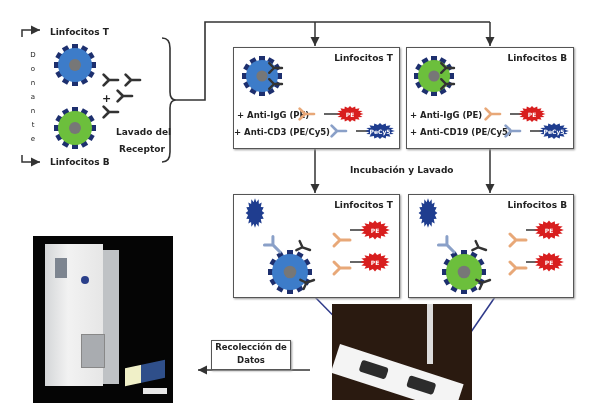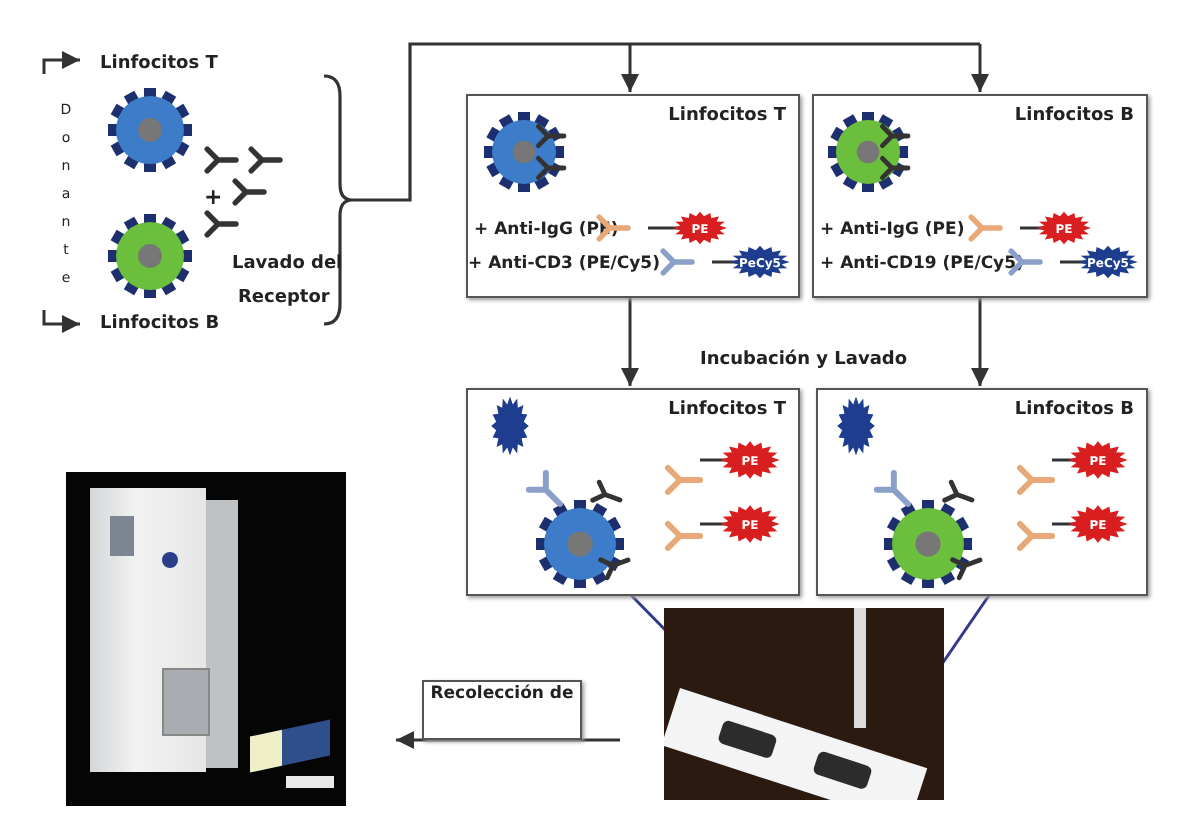--- a/index.html
+++ b/index.html
@@ -242,41 +242,42 @@
   <div class="box-title">Linfocitos T</div>
   <div class="reagent" style="left:3px;top:62px;">+ Anti-IgG (PE)</div>
   <div class="reagent" style="left:0;top:79px;">+ Anti-CD3 (PE/Cy5)</div>
 </div>
 <div class="box" style="left:406px;top:47px;width:166px;height:100px;">
   <div class="box-title">Linfocitos B</div>
   <div class="reagent" style="left:3px;top:62px;">+ Anti-IgG (PE)</div>
   <div class="reagent" style="left:3px;top:79px;">+ Anti-CD19 (PE/Cy5)</div>
 </div>
 
-<div class="abs lbl" style="left:350px;top:175px;font-size:9px;text-align:center;">Incubación y Lavado</div>
+<div class="abs lbl" style="left:350px;top:165px;font-size:9px;text-align:center;">Incubación y Lavado</div>
 
 <div class="box" style="left:233px;top:194px;width:165px;height:102px;">
   <div class="box-title">Linfocitos T</div>
 </div>
 <div class="box" style="left:408px;top:194px;width:164px;height:102px;">
   <div class="box-title">Linfocitos B</div>
 </div>
 
 <div class="photo" style="left:33px;top:236px;width:140px;height:167px;background:#050505;">
   <div style="position:absolute;left:12px;top:8px;width:58px;height:142px;background:linear-gradient(90deg,#d4d6d8,#f2f2f2 40%,#e6e6e6);"></div>
   <div style="position:absolute;left:70px;top:14px;width:16px;height:134px;background:#bfc2c5;"></div>
   <div style="position:absolute;left:22px;top:22px;width:12px;height:20px;background:#7d8590;"></div>
   <div style="position:absolute;left:48px;top:40px;width:8px;height:8px;border-radius:50%;background:#2a3f8a;"></div>
   <div style="position:absolute;left:48px;top:98px;width:22px;height:32px;background:#a9acb0;border:1px solid #888;"></div>
   <div style="position:absolute;left:92px;top:128px;width:40px;height:18px;background:linear-gradient(90deg,#f0f0c8 40%,#2f4f8a 40%);transform:skewY(-12deg);"></div>
   <div style="position:absolute;left:110px;top:152px;width:24px;height:6px;background:#e8e8e8;"></div>
 </div>
 
 <div class="arrow-label" style="left:211px;top:328px;width:78px;height:28px;margin-top:12px;">
   <div>Recolección de</div>
+  <div>Datos</div>
 </div>
 
 <div class="photo" style="left:332px;top:304px;width:140px;height:96px;background:#2a1a10;overflow:hidden;">
   <div style="position:absolute;left:95px;top:0;width:6px;height:60px;background:#dcdcdc;"></div>
   <div style="position:absolute;left:8px;top:40px;width:130px;height:30px;background:#f4f4f4;transform:rotate(18deg);transform-origin:left top;">
     <div style="position:absolute;left:26px;top:8px;width:28px;height:12px;background:#2c2c2c;border-radius:3px;"></div>
     <div style="position:absolute;left:76px;top:8px;width:28px;height:12px;background:#2c2c2c;border-radius:3px;"></div>
   </div>
 </div>
 

